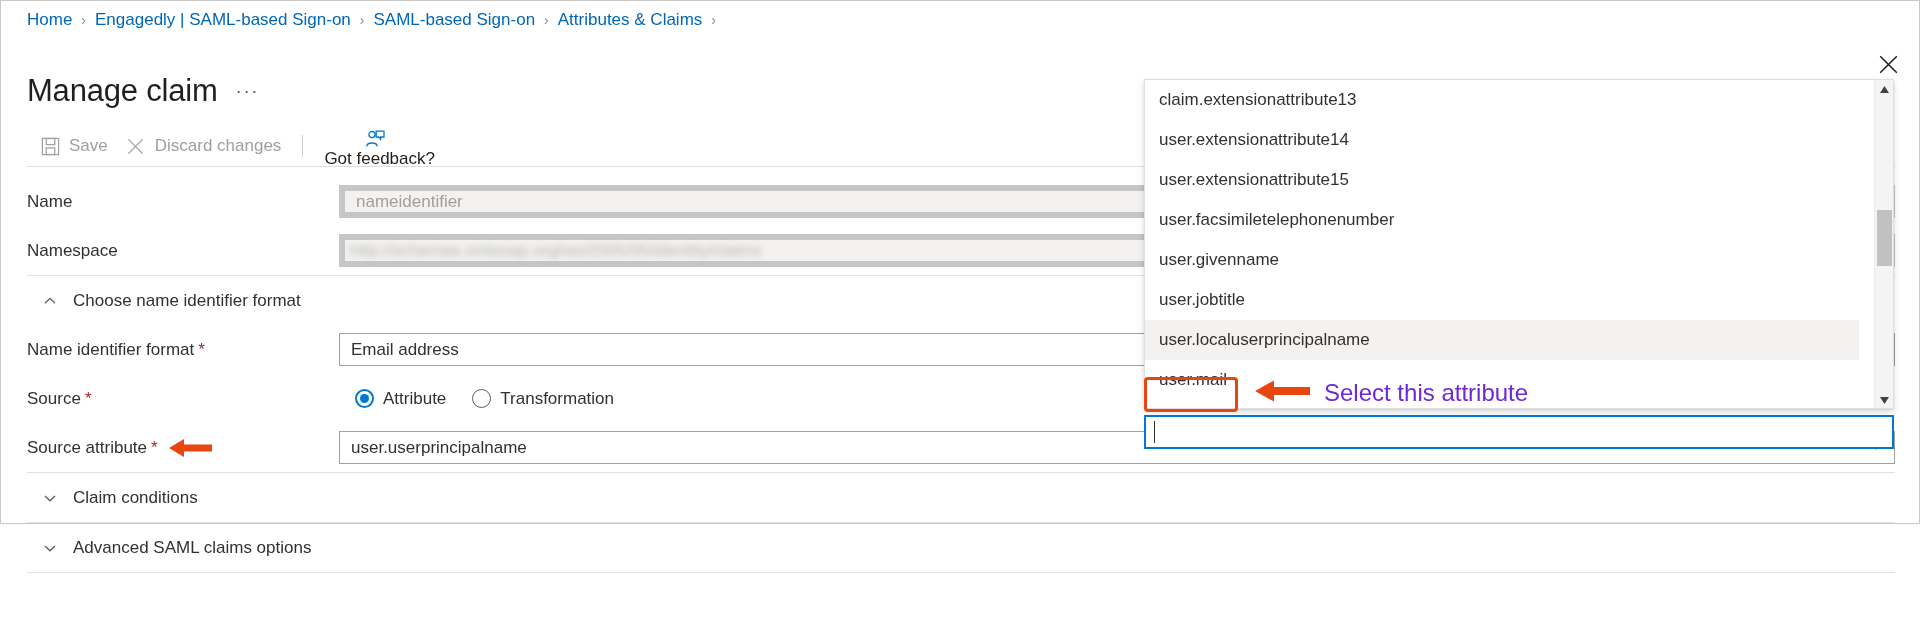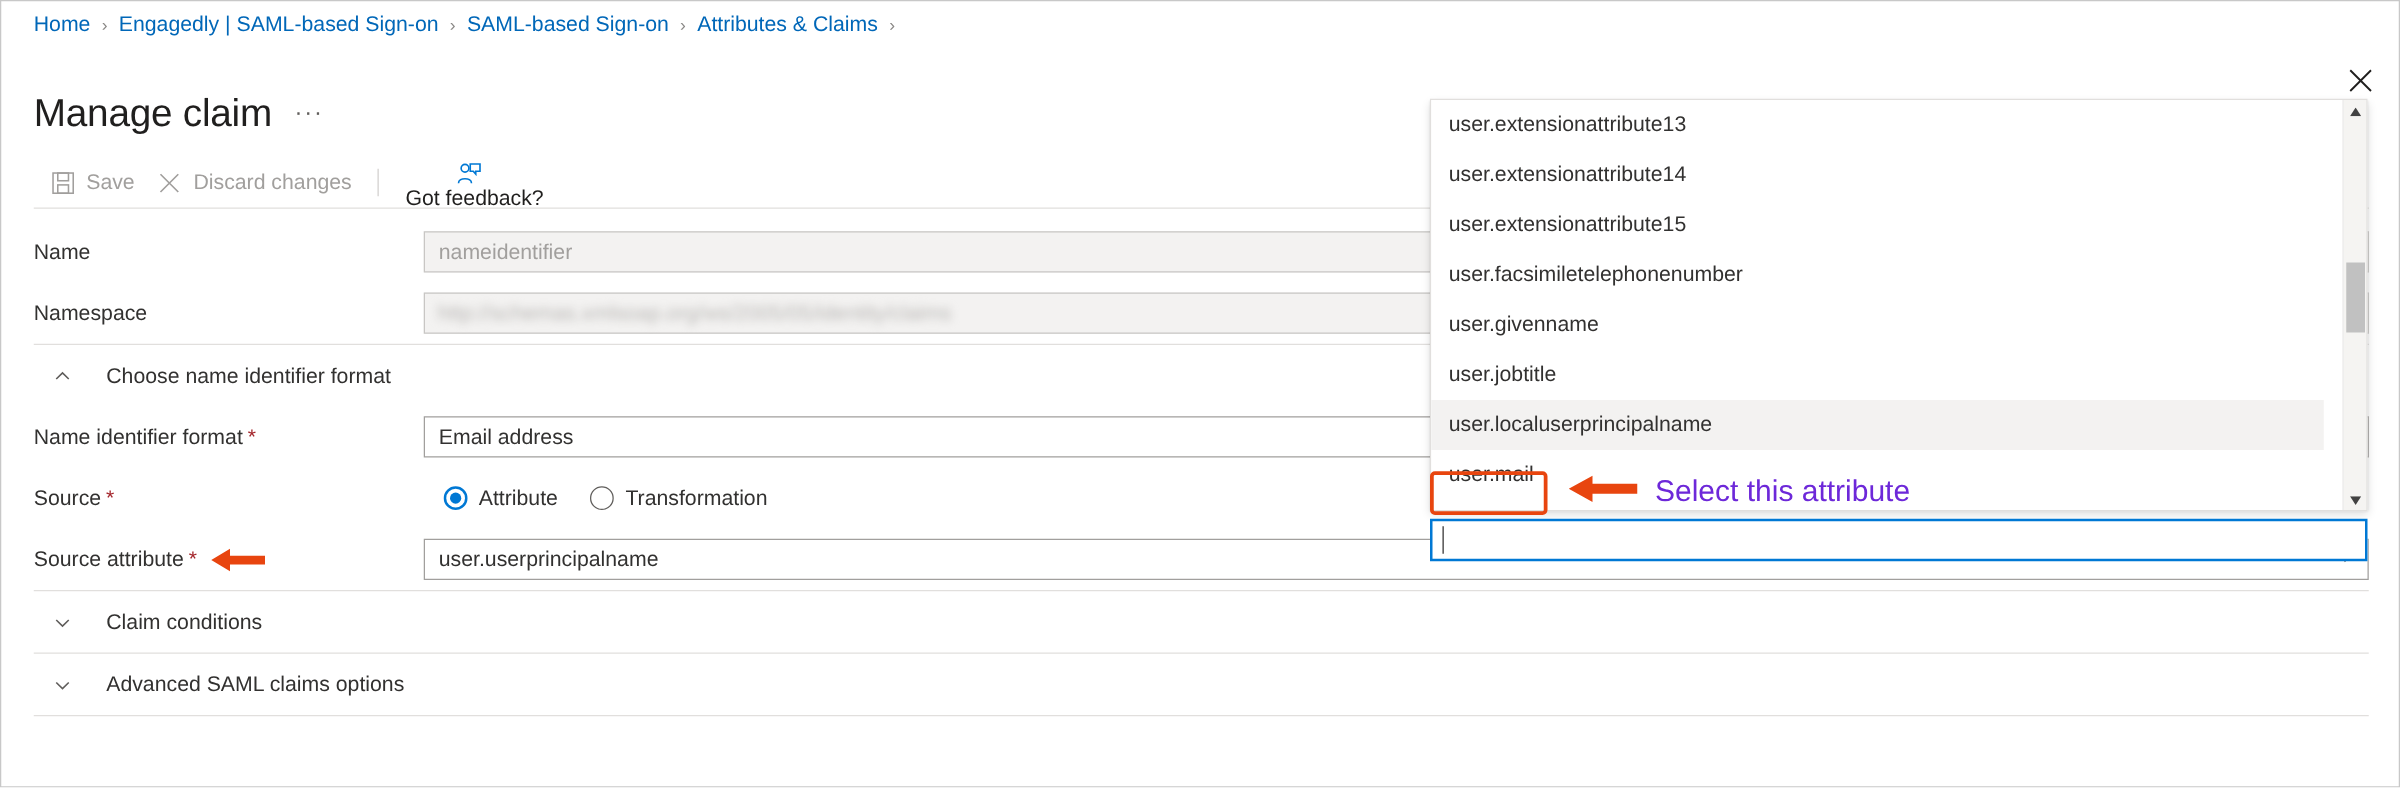--- a/index.html
+++ b/index.html
@@ -5,21 +5,21 @@
   * { box-sizing: border-box; }
   html, body {
     margin: 0; padding: 0;
     width: 1920px; height: 630px;
     overflow: hidden;
     background: #ffffff;
     font-family: "Liberation Sans", sans-serif;
   }
   #root {
     position: relative;
-    width: 1920px; height: 630px;
+    width: 1920px; height: 524px;
     background: #ffffff;
     border: 1px solid #c8c8c8;
   }
 
   
   .breadcrumb {
     position: absolute;
     left: 26px; top: 9px;
     display: flex; align-items: center;
     font-size: 17px;
@@ -123,21 +123,21 @@
     font-size: 17px;
     color: #323130;
     display: flex; align-items: center;
   }
   .req-star { color: #a4262c; margin-left: 4px; font-size: 17px; }
   .field-ctrl { flex: 1 1 auto; padding-right: 26px; }
 
   .txt-input {
     width: 100%;
     height: 33px;
-    border: 1px solid #6d28d9;
+    border: 6px solid #6d28d9;
     background: #ffffff;
     font-size: 17px;
     font-family: "Liberation Sans", sans-serif;
     color: #323130;
     padding: 0 11px;
     outline: none;
   }
   .txt-input.disabled {
     background: #f3f2f1;
     border-color: #c8c6c4;
@@ -179,21 +179,21 @@
     position: absolute; right: 11px; top: 50%;
     transform: translateY(-50%);
     color: #605e5c;
   }
 
   
   .section-head {
     position: relative;
     display: flex; align-items: center;
     height: 49px;
-    padding-left: 56px;
+    padding-left: 44px;
     font-size: 17px;
     color: #323130;
     cursor: pointer;
   }
   .section-head .caret {
     position: absolute; left: 42px;
     color: #605e5c;
     display: flex; align-items: center;
   }
   .section-head .sec-label { margin-left: 28px; }
@@ -498,21 +498,21 @@
         </svg>
       </span>
       <span class="sec-label">Advanced SAML claims options</span>
     </div>
 
     <div class="rule"></div>
   </div>
 
   <div class="dropdown-panel">
     <div class="dd-list">
-      <div class="dd-item">user.extensionattribute13</div>
+      <div class="dd-item">claim.extensionattribute13</div>
       <div class="dd-item">user.extensionattribute14</div>
       <div class="dd-item">user.extensionattribute15</div>
       <div class="dd-item">user.facsimiletelephonenumber</div>
       <div class="dd-item">user.givenname</div>
       <div class="dd-item">user.jobtitle</div>
       <div class="dd-item hover">user.localuserprincipalname</div>
       <div class="dd-item">user.mail</div>
     </div>
 
     <div class="dd-scrollbar">

